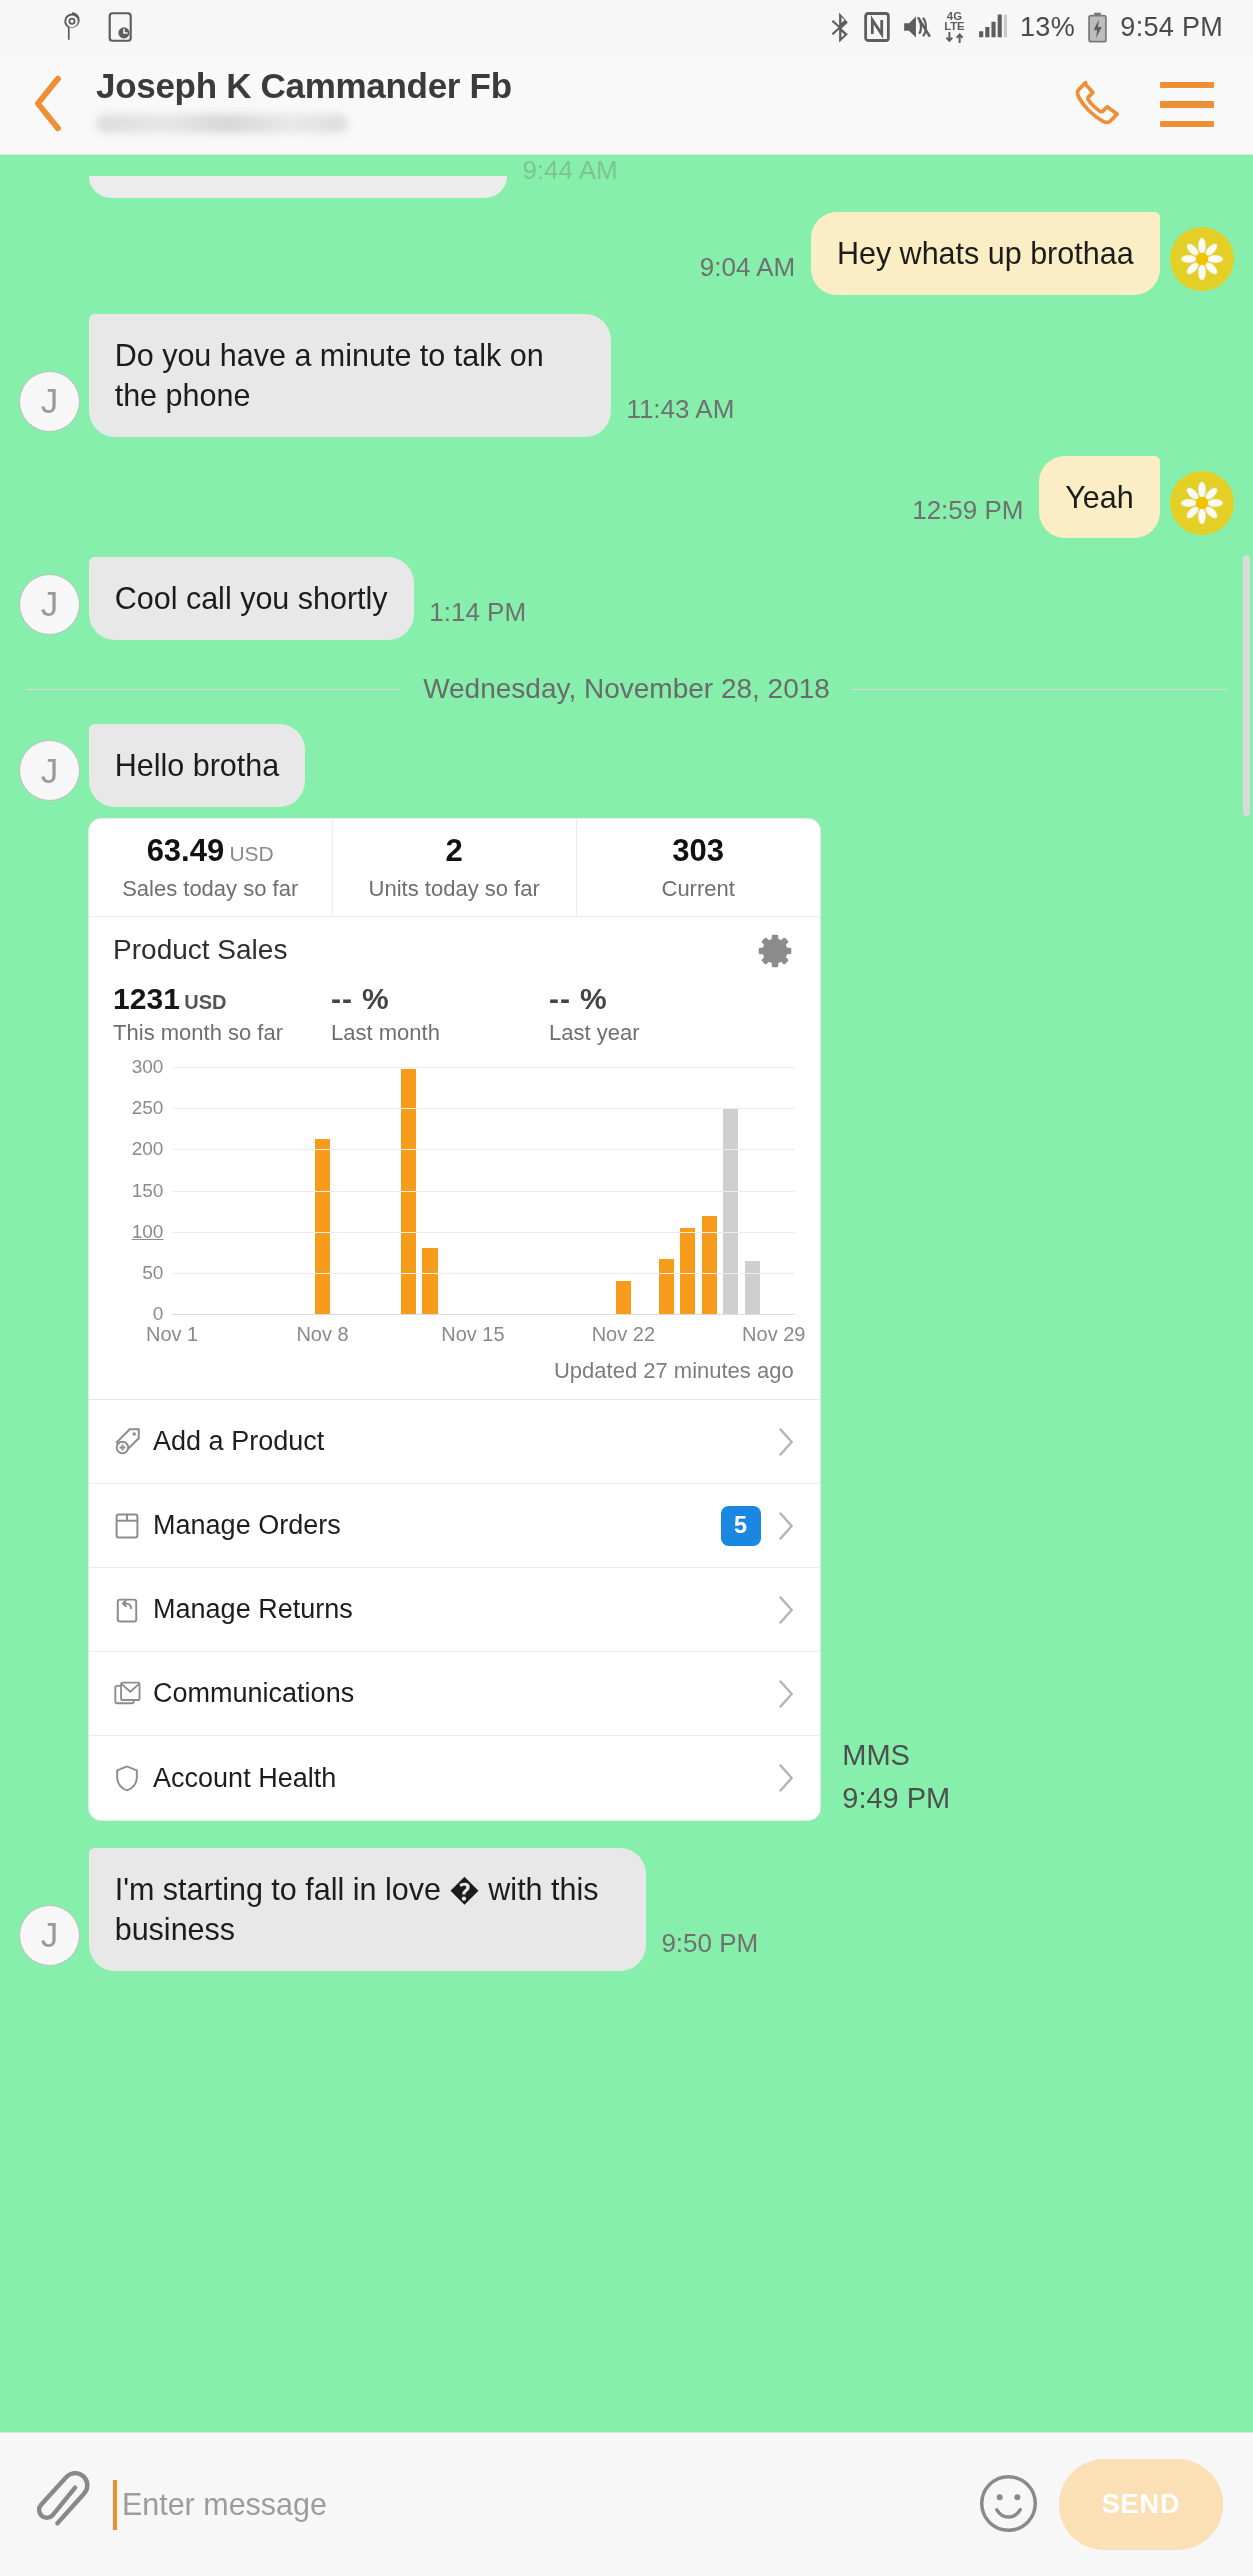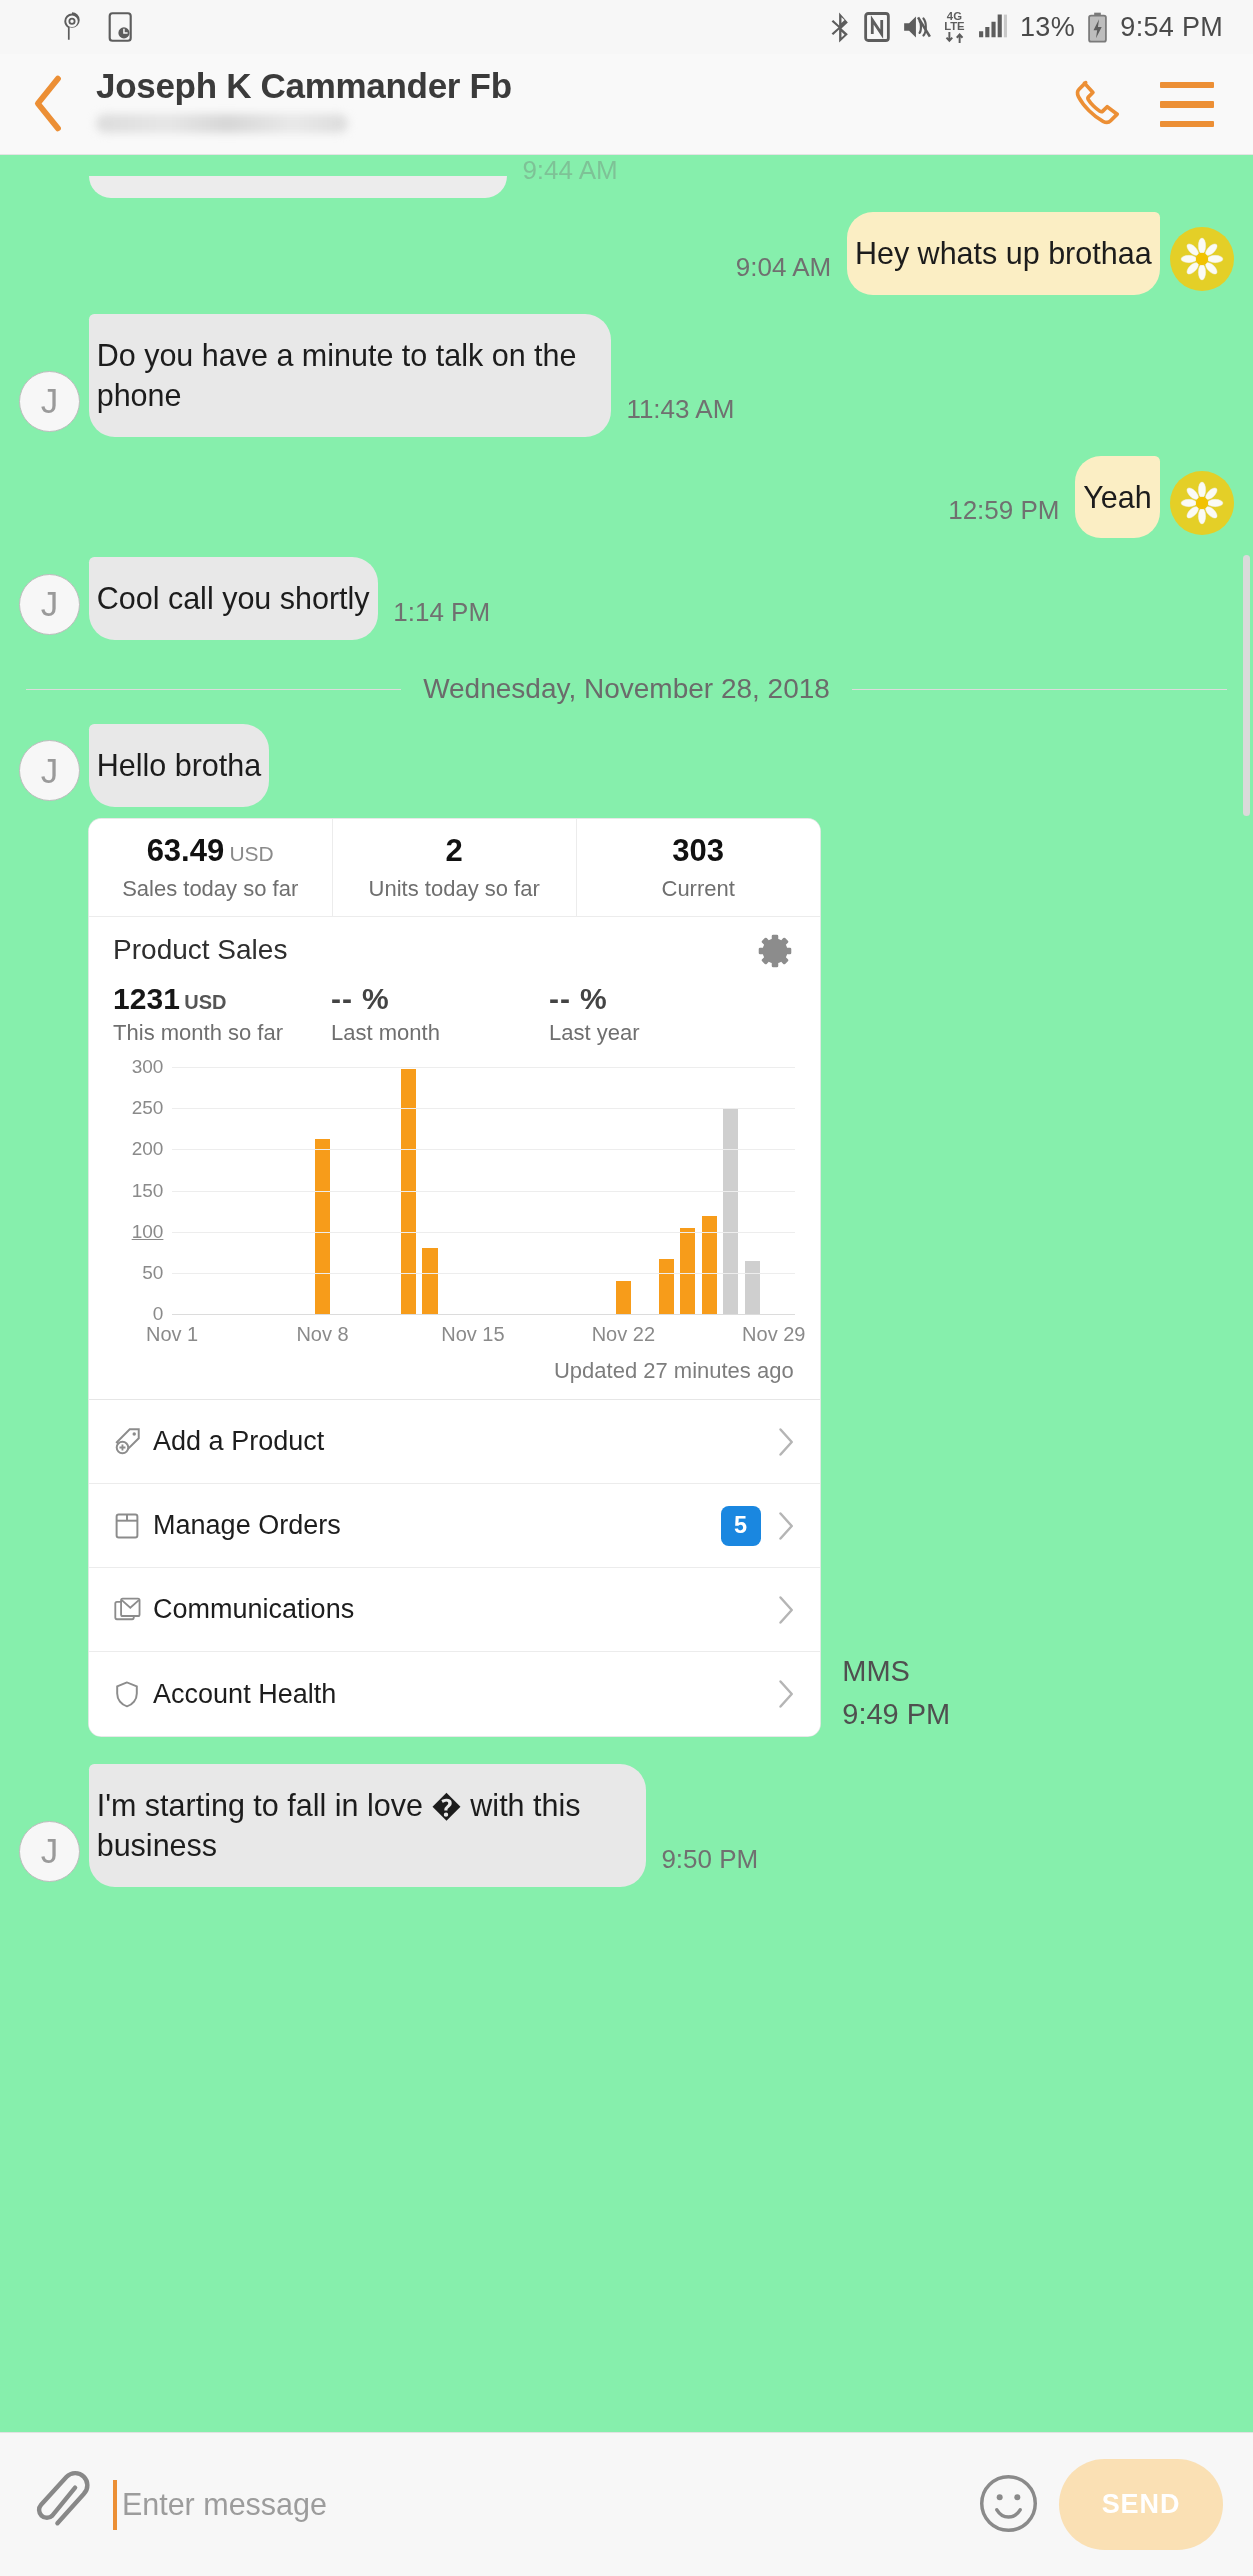--- a/index.html
+++ b/index.html
@@ -88,21 +88,21 @@
     margin-right:8.7px; margin-bottom:5.2px;
   }
   .avatar-me{
     width:64px; height:64px; border-radius:50%;
     background:#e4cf27; flex:0 0 auto; margin-left:10.4px; margin-bottom:3.5px;
     display:flex; align-items:center; justify-content:center;
     overflow:hidden;
   }
 
   .bubble{
-    max-width:714px; padding:21px 8px;
+    max-width:714px; padding:21px 26px;
     font-size:30.5px; line-height:1.33; color:#1c1c1c;
     word-wrap:break-word;
   }
   .bubble.in{
     background:#e8e8e8;
     border-radius:5.2px 26px 26px 26px;
   }
   .bubble.out{
     background:#fbeec4;
     border-radius:26px 5.2px 26px 26px;
@@ -503,20 +503,34 @@
           </span>
           <span class="mi-label">Manage Orders</span>
           <span class="badge">5</span>
           <span class="chev">
             <svg width="19" height="30" viewBox="0 0 14 24">
                 <path d="M3 2l9 10-9 10" stroke="#b5b5b5" stroke-width="2" fill="none" stroke-linecap="round" stroke-linejoin="round"></path>
               </svg>
           </span>
         </div>
 
+        <div class="mitem">
+          <span class="mi-ico">
+            <svg width="28" height="30" viewBox="0 0 24 26">
+                <rect x="4" y="4" width="16" height="19" rx="1.8" fill="none" stroke="#8c8c8c" stroke-width="1.7"></rect>
+                <path d="M15.5 11.5c0-2.4-2-4.2-4.4-4.2H8.4m0 0 2.6-2.5M8.4 7.3l2.6 2.5" stroke="#8c8c8c" stroke-width="1.7" fill="none" stroke-linecap="round" stroke-linejoin="round"></path>
+              </svg>
+          </span>
+          <span class="mi-label">Manage Returns</span>
+          <span class="chev">
+            <svg width="19" height="30" viewBox="0 0 14 24">
+                <path d="M3 2l9 10-9 10" stroke="#b5b5b5" stroke-width="2" fill="none" stroke-linecap="round" stroke-linejoin="round"></path>
+              </svg>
+          </span>
+        </div>
 
         <div class="mitem">
           <span class="mi-ico">
             <svg width="30" height="28" viewBox="0 0 26 24">
                 <rect x="2" y="5" width="16" height="15" rx="1.4" fill="none" stroke="#8c8c8c" stroke-width="1.6"></rect>
                 <rect x="7" y="2.2" width="16" height="15" rx="1.4" fill="#fff" stroke="#8c8c8c" stroke-width="1.6"></rect>
                 <path d="M7.6 3.4 15 10l7.4-6.6" fill="none" stroke="#8c8c8c" stroke-width="1.6"></path>
               </svg>
           </span>
           <span class="mi-label">Communications</span>

